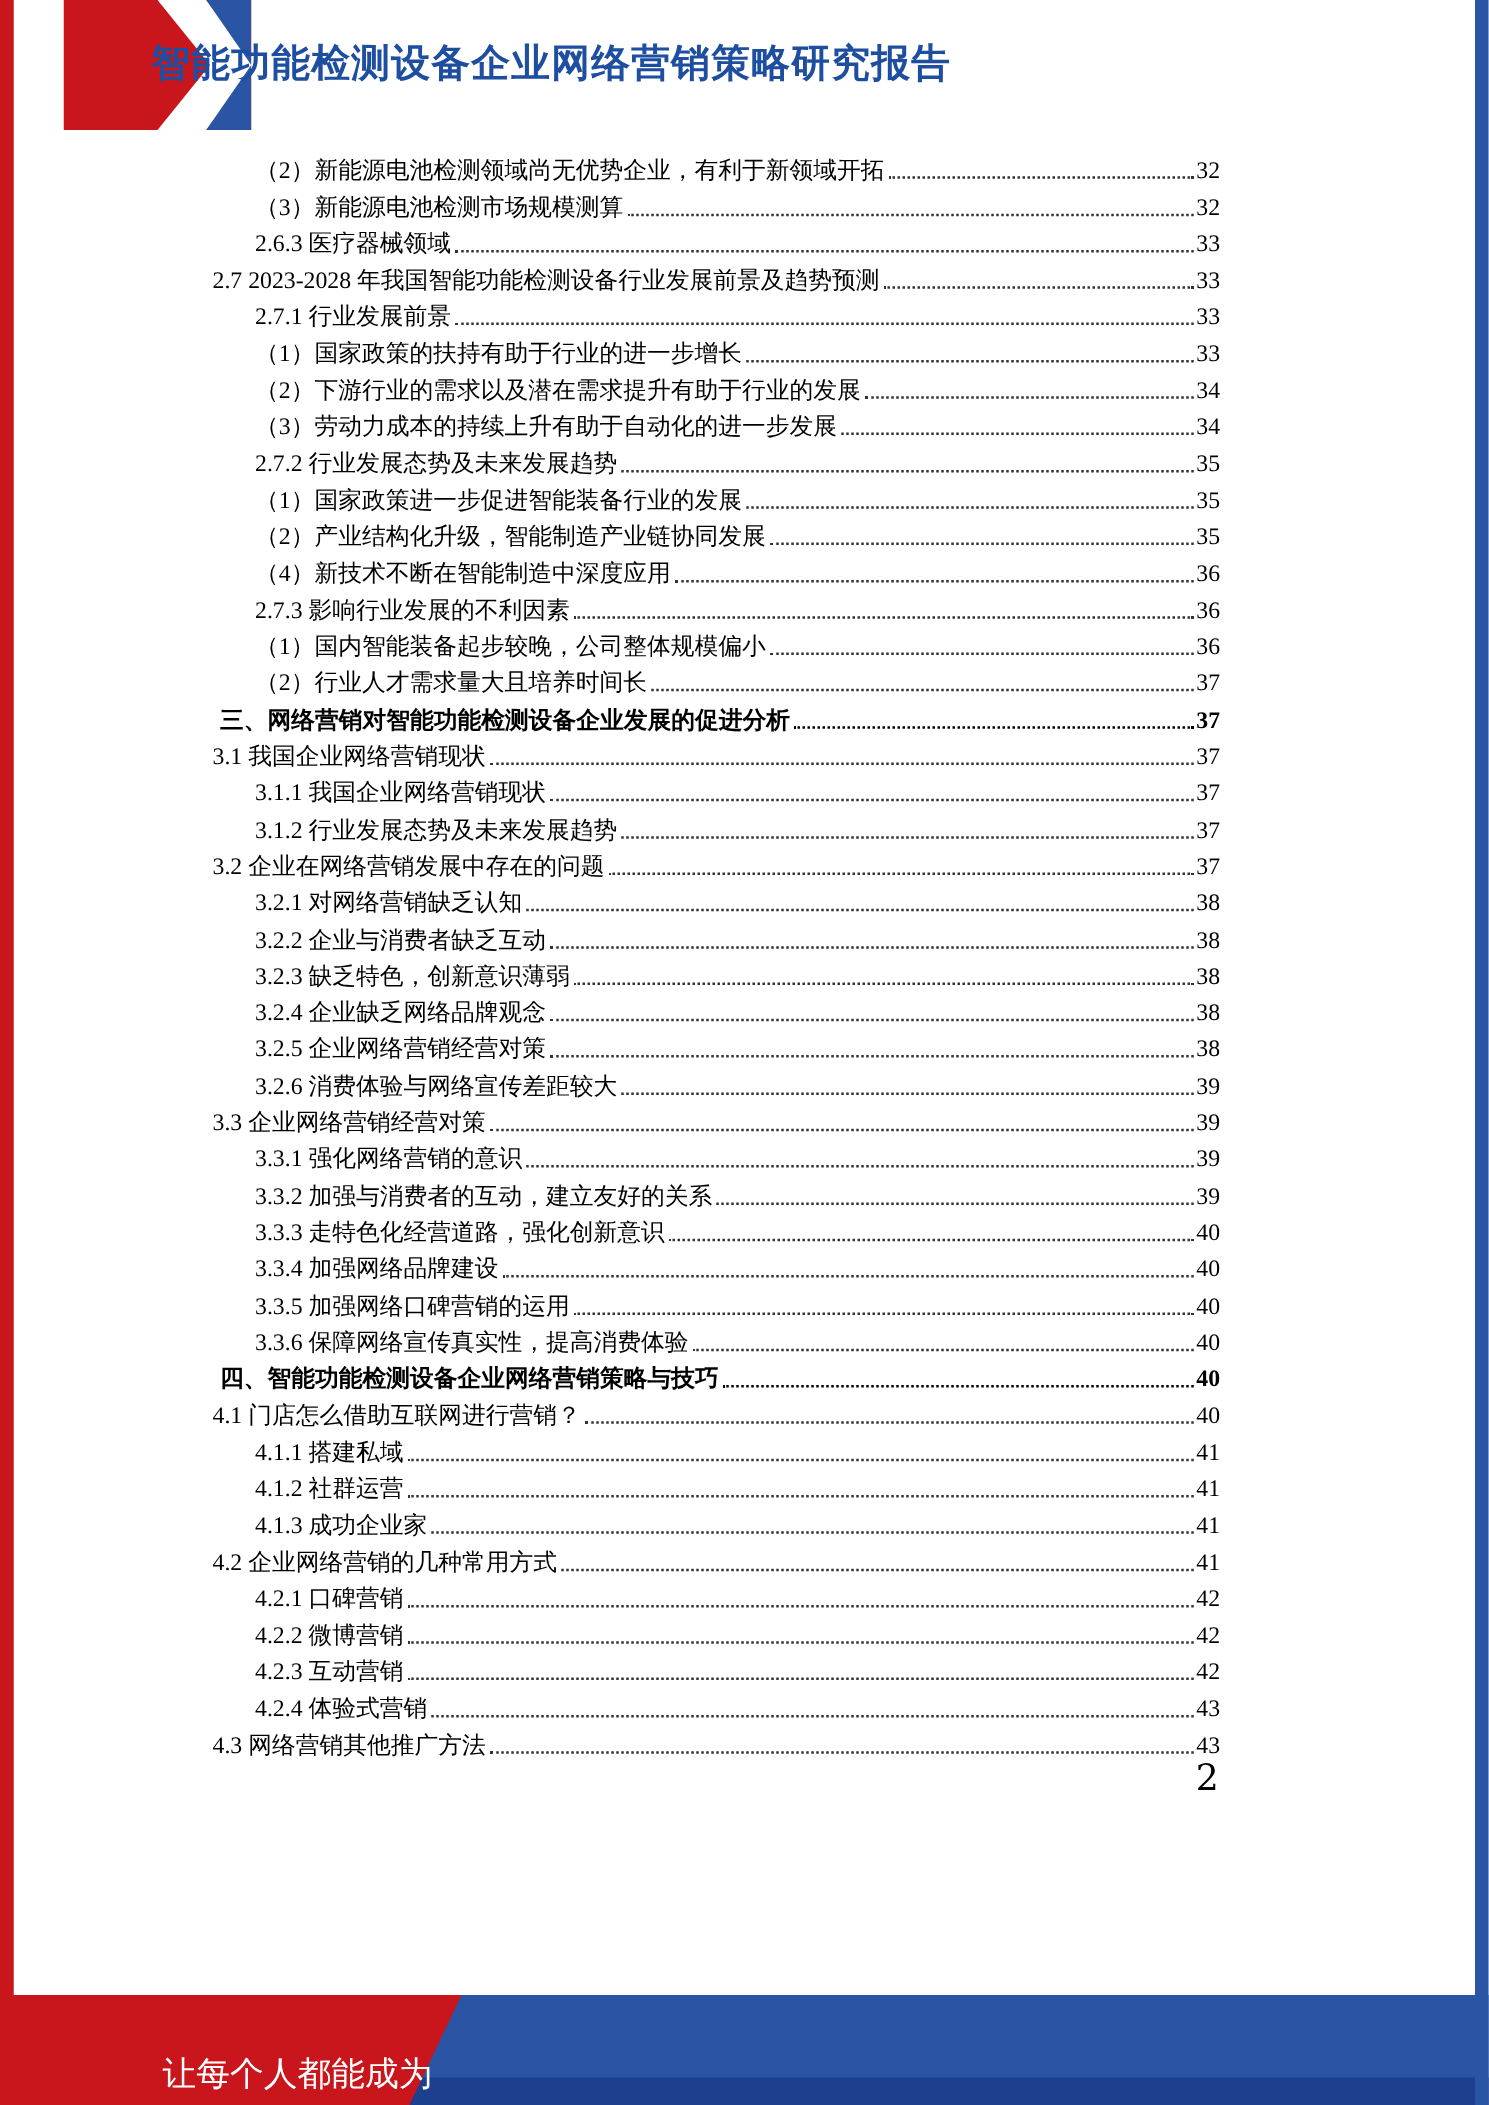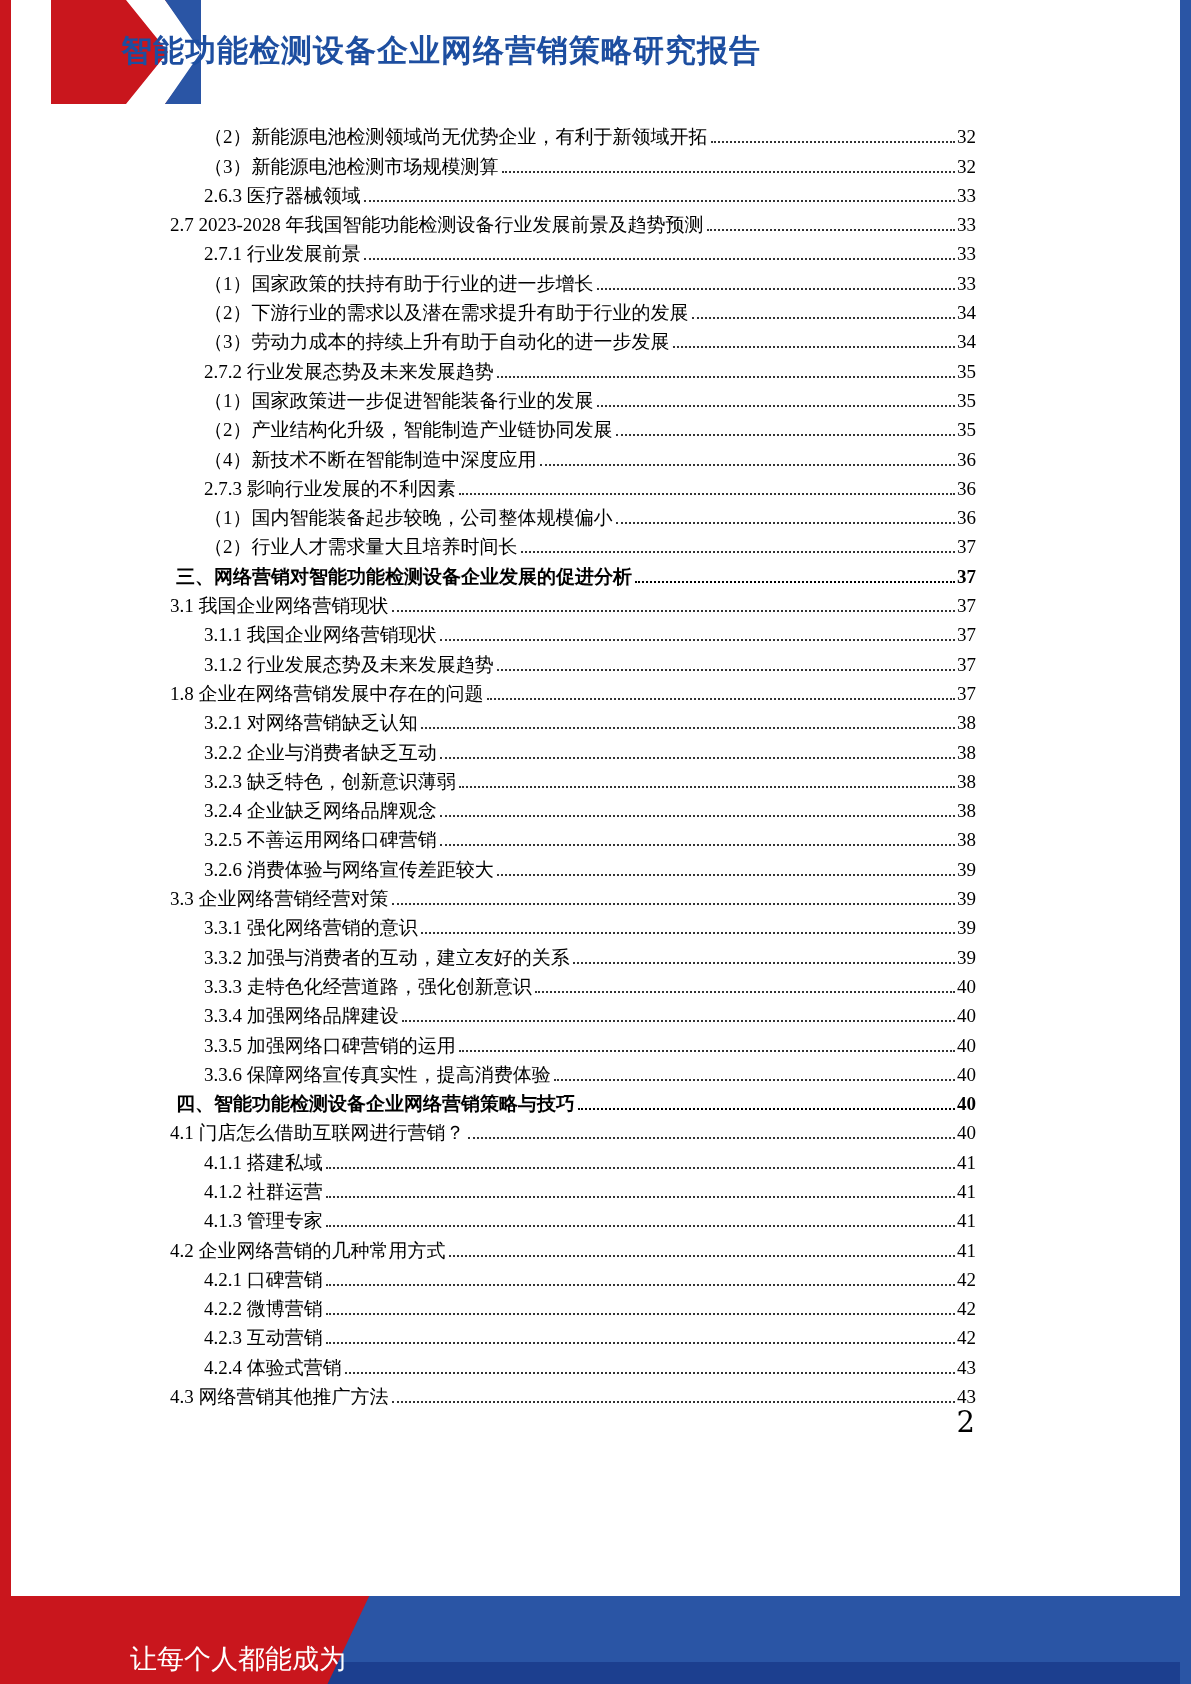--- a/index.html
+++ b/index.html
@@ -185,21 +185,21 @@
       <span class="toc-text">3.1.1 我国企业网络营销现状</span>
       <span class="toc-leader"></span>
       <span class="toc-page">37</span>
     </div>
     <div class="toc-row lv2">
       <span class="toc-text">3.1.2 行业发展态势及未来发展趋势</span>
       <span class="toc-leader"></span>
       <span class="toc-page">37</span>
     </div>
     <div class="toc-row lv1">
-      <span class="toc-text">1.8 企业在网络营销发展中存在的问题</span>
+      <span class="toc-text">3.2 企业在网络营销发展中存在的问题</span>
       <span class="toc-leader"></span>
       <span class="toc-page">37</span>
     </div>
     <div class="toc-row lv2">
       <span class="toc-text">3.2.1 对网络营销缺乏认知</span>
       <span class="toc-leader"></span>
       <span class="toc-page">38</span>
     </div>
     <div class="toc-row lv2">
       <span class="toc-text">3.2.2 企业与消费者缺乏互动</span>
@@ -210,21 +210,21 @@
       <span class="toc-text">3.2.3 缺乏特色，创新意识薄弱</span>
       <span class="toc-leader"></span>
       <span class="toc-page">38</span>
     </div>
     <div class="toc-row lv2">
       <span class="toc-text">3.2.4 企业缺乏网络品牌观念</span>
       <span class="toc-leader"></span>
       <span class="toc-page">38</span>
     </div>
     <div class="toc-row lv2">
-      <span class="toc-text">3.2.5 不善运用网络口碑营销</span>
+      <span class="toc-text">3.2.5 企业网络营销经营对策</span>
       <span class="toc-leader"></span>
       <span class="toc-page">38</span>
     </div>
     <div class="toc-row lv2">
       <span class="toc-text">3.2.6 消费体验与网络宣传差距较大</span>
       <span class="toc-leader"></span>
       <span class="toc-page">39</span>
     </div>
     <div class="toc-row lv1">
       <span class="toc-text">3.3 企业网络营销经营对策</span>
@@ -275,21 +275,21 @@
       <span class="toc-text">4.1.1 搭建私域</span>
       <span class="toc-leader"></span>
       <span class="toc-page">41</span>
     </div>
     <div class="toc-row lv2">
       <span class="toc-text">4.1.2 社群运营</span>
       <span class="toc-leader"></span>
       <span class="toc-page">41</span>
     </div>
     <div class="toc-row lv2">
-      <span class="toc-text">4.1.3 管理专家</span>
+      <span class="toc-text">4.1.3 成功企业家</span>
       <span class="toc-leader"></span>
       <span class="toc-page">41</span>
     </div>
     <div class="toc-row lv1">
       <span class="toc-text">4.2 企业网络营销的几种常用方式</span>
       <span class="toc-leader"></span>
       <span class="toc-page">41</span>
     </div>
     <div class="toc-row lv2">
       <span class="toc-text">4.2.1 口碑营销</span>

